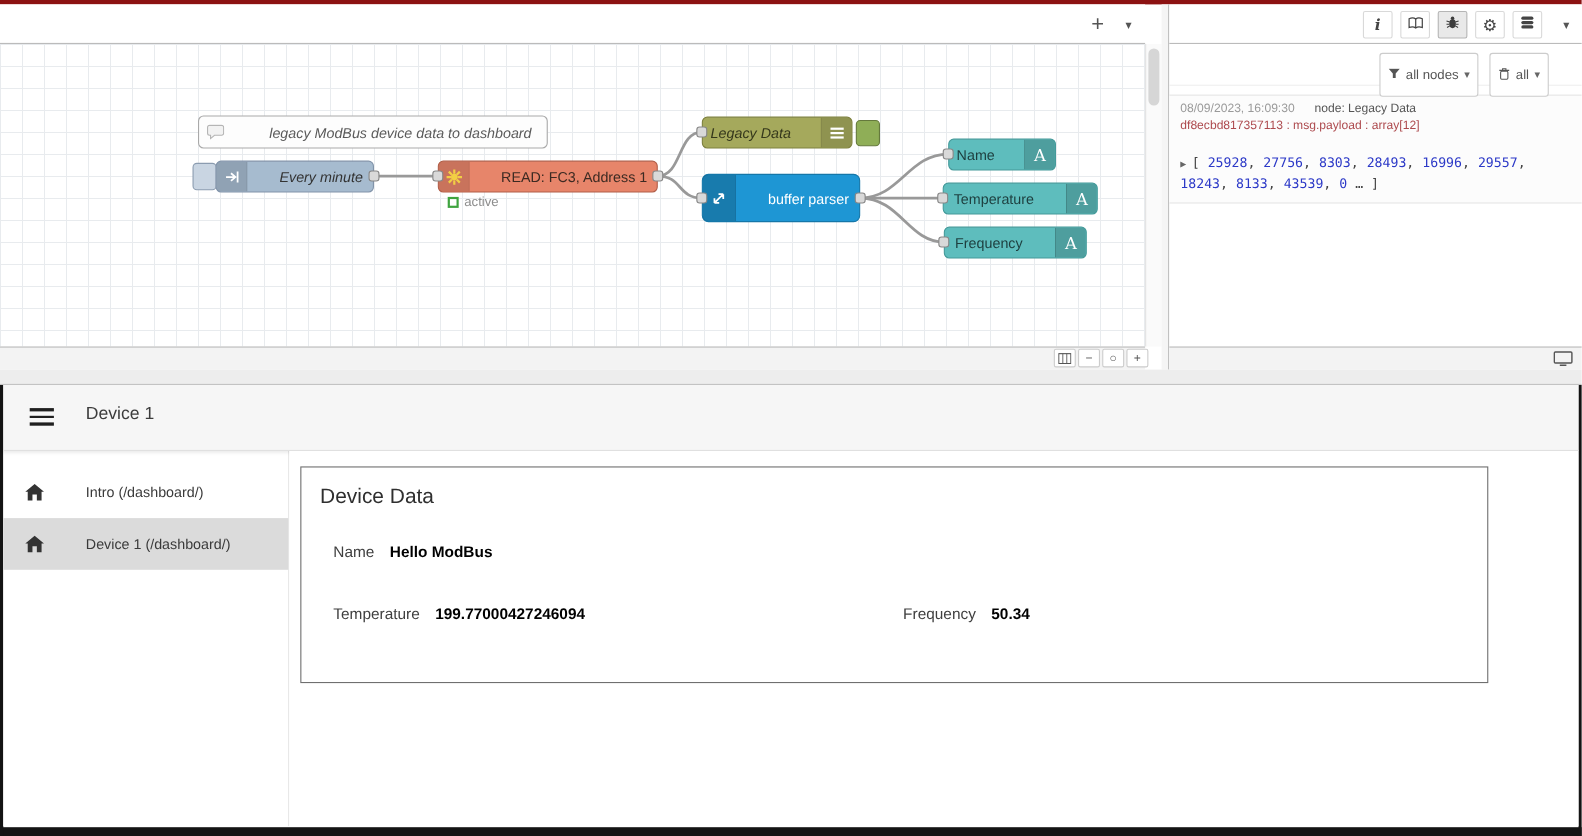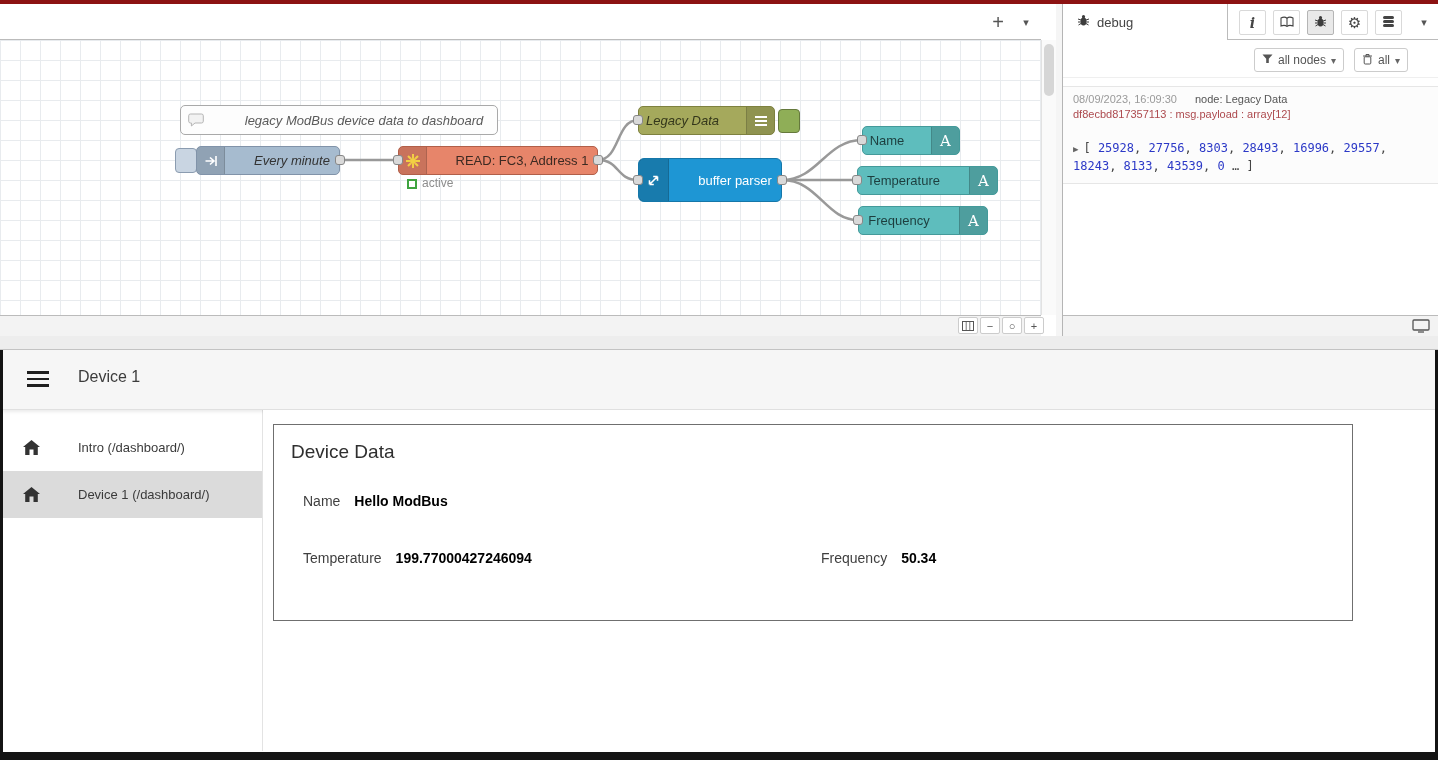--- a/index.html
+++ b/index.html
@@ -70,21 +70,21 @@
   .tab-debug { position:absolute; left:0; top:0; width:165px; height:36px; background:#fff; border-right:1px solid #bbb;
                display:flex; align-items:center; gap:7px; padding-left:14px; font-size:13px; color:#444; cursor:pointer; }
   .sb-iconbtn { position:absolute; top:6px; width:27px; height:25px; background:#fff; border:1px solid #d9d9d9; border-radius:2px;
                 display:flex; align-items:center; justify-content:center; color:#444; cursor:pointer; }
   .sb-iconbtn.active { background:#e9e9e9; border-color:#b5b5b5; }
   .info-i { font-family:"DejaVu Serif", serif; font-style:italic; font-weight:bold; font-size:14px; }
   .gear-g { font-size:15px; }
   .sb-caret { position:absolute; left:349px; top:6px; width:24px; height:25px; display:flex; align-items:center; justify-content:center; font-size:11px; color:#555; cursor:pointer; }
 
   .sb-filterbar { position:relative; height:38px; border-bottom:1px solid #efefef; }
-  .pill-btn { position:absolute; top:8px; height:24px; background:#fff; border:1px solid #ccc; border-radius:3px;
+  .pill-btn { position:absolute; top:8px; height:40px; background:#fff; border:1px solid #ccc; border-radius:3px;
               display:flex; align-items:center; gap:5px; padding:0 7px; font-size:12px; color:#555; cursor:pointer; }
   .btn-filter { left:191px; }
   .btn-clear { left:291px; }
   .pill-caret { font-size:10px; color:#666; }
 
   .debug-msg { margin-top:8px; background:#fcfcfc; border-top:1px solid #e6e6e6; border-bottom:1px solid #e6e6e6; padding:6px 10px 8px 10px; }
   .msg-meta { display:flex; gap:18px; font-size:11px; }
   .msg-ts { color:#9a9a9a; }
   .msg-node { color:#555; }
   .msg-path { margin-top:3px; font-size:11px; color:var(--debug-meta-red,#ad4a4e); }
@@ -237,30 +237,20 @@
     </div>
   </div>
 
   <div class="abs canvas-scrollbar">
     <div class="scroll-thumb"></div>
   </div>
   <div class="abs gutter"></div>
 
   <div class="abs sidebar">
     <div class="sb-tabs">
-      <div class="tab-debug">
-        <span>
-          <svg width="13" height="13" viewBox="0 0 13 13">
-              <ellipse cx="6.5" cy="7.6" rx="3" ry="4" fill="#3d3d3d"></ellipse>
-              <circle cx="6.5" cy="2.7" r="1.6" fill="#3d3d3d"></circle>
-              <path d="M1 5l3 1M1 8h2.6M1.5 11 4 9.5M12 5 9 6M12 8H9.4M11.5 11 9 9.5" stroke="#3d3d3d"></path>
-            </svg>
-        </span>
-        <span>debug</span>
-      </div>
       <div class="sb-iconbtn" style="left:176px">
           <span class="info-i">i</span>
         </div>
       <div class="sb-iconbtn" style="left:210px">
         <span>
           <svg width="14" height="12" viewBox="0 0 14 12">
               <path d="M1 2c2-1 4.5-1 6 .2C8.5 1 11 1 13 2v8c-2-.8-4.5-.8-6 .4C5.5 9.2 3 9.2 1 10Z" fill="none" stroke="#444" stroke-width="1.1"></path>
               <path d="M7 2.2v8.2" stroke="#444" stroke-width="1.1"></path>
             </svg>
         </span>

